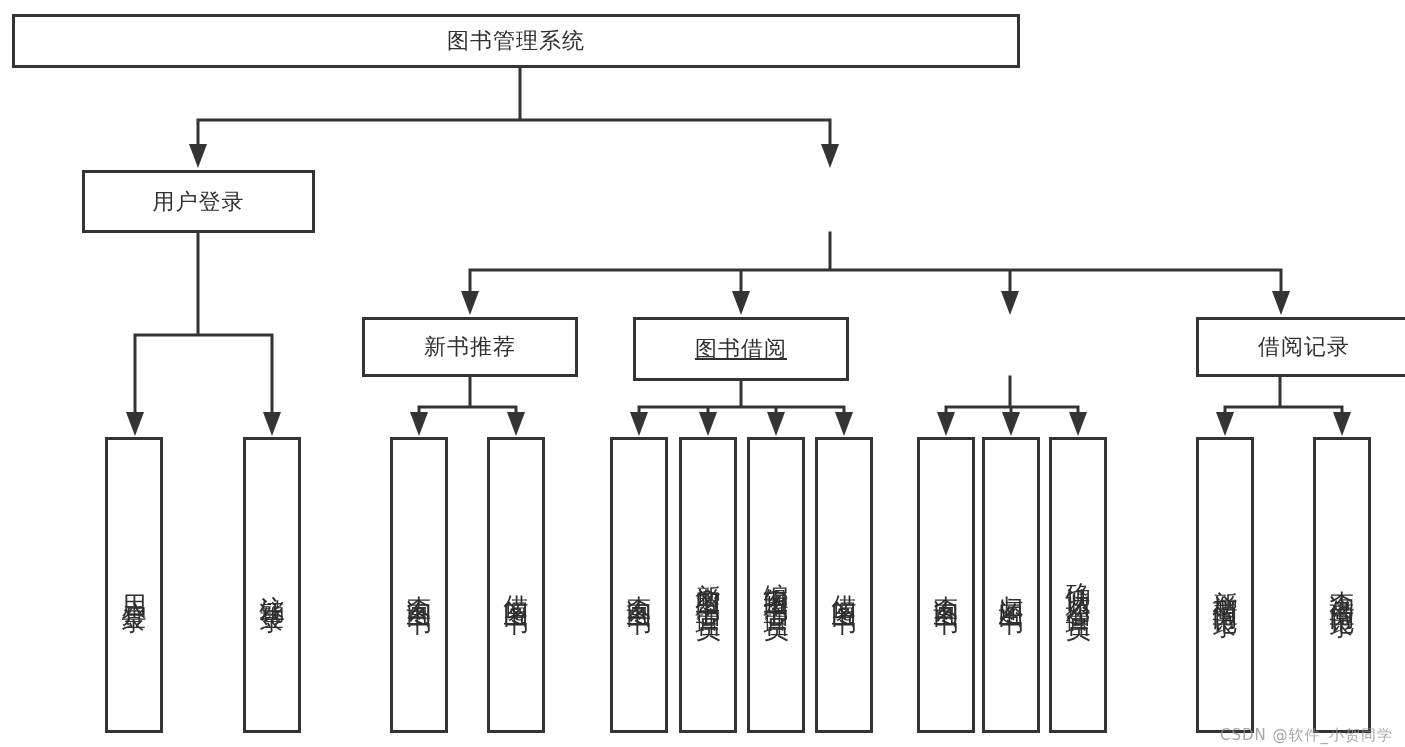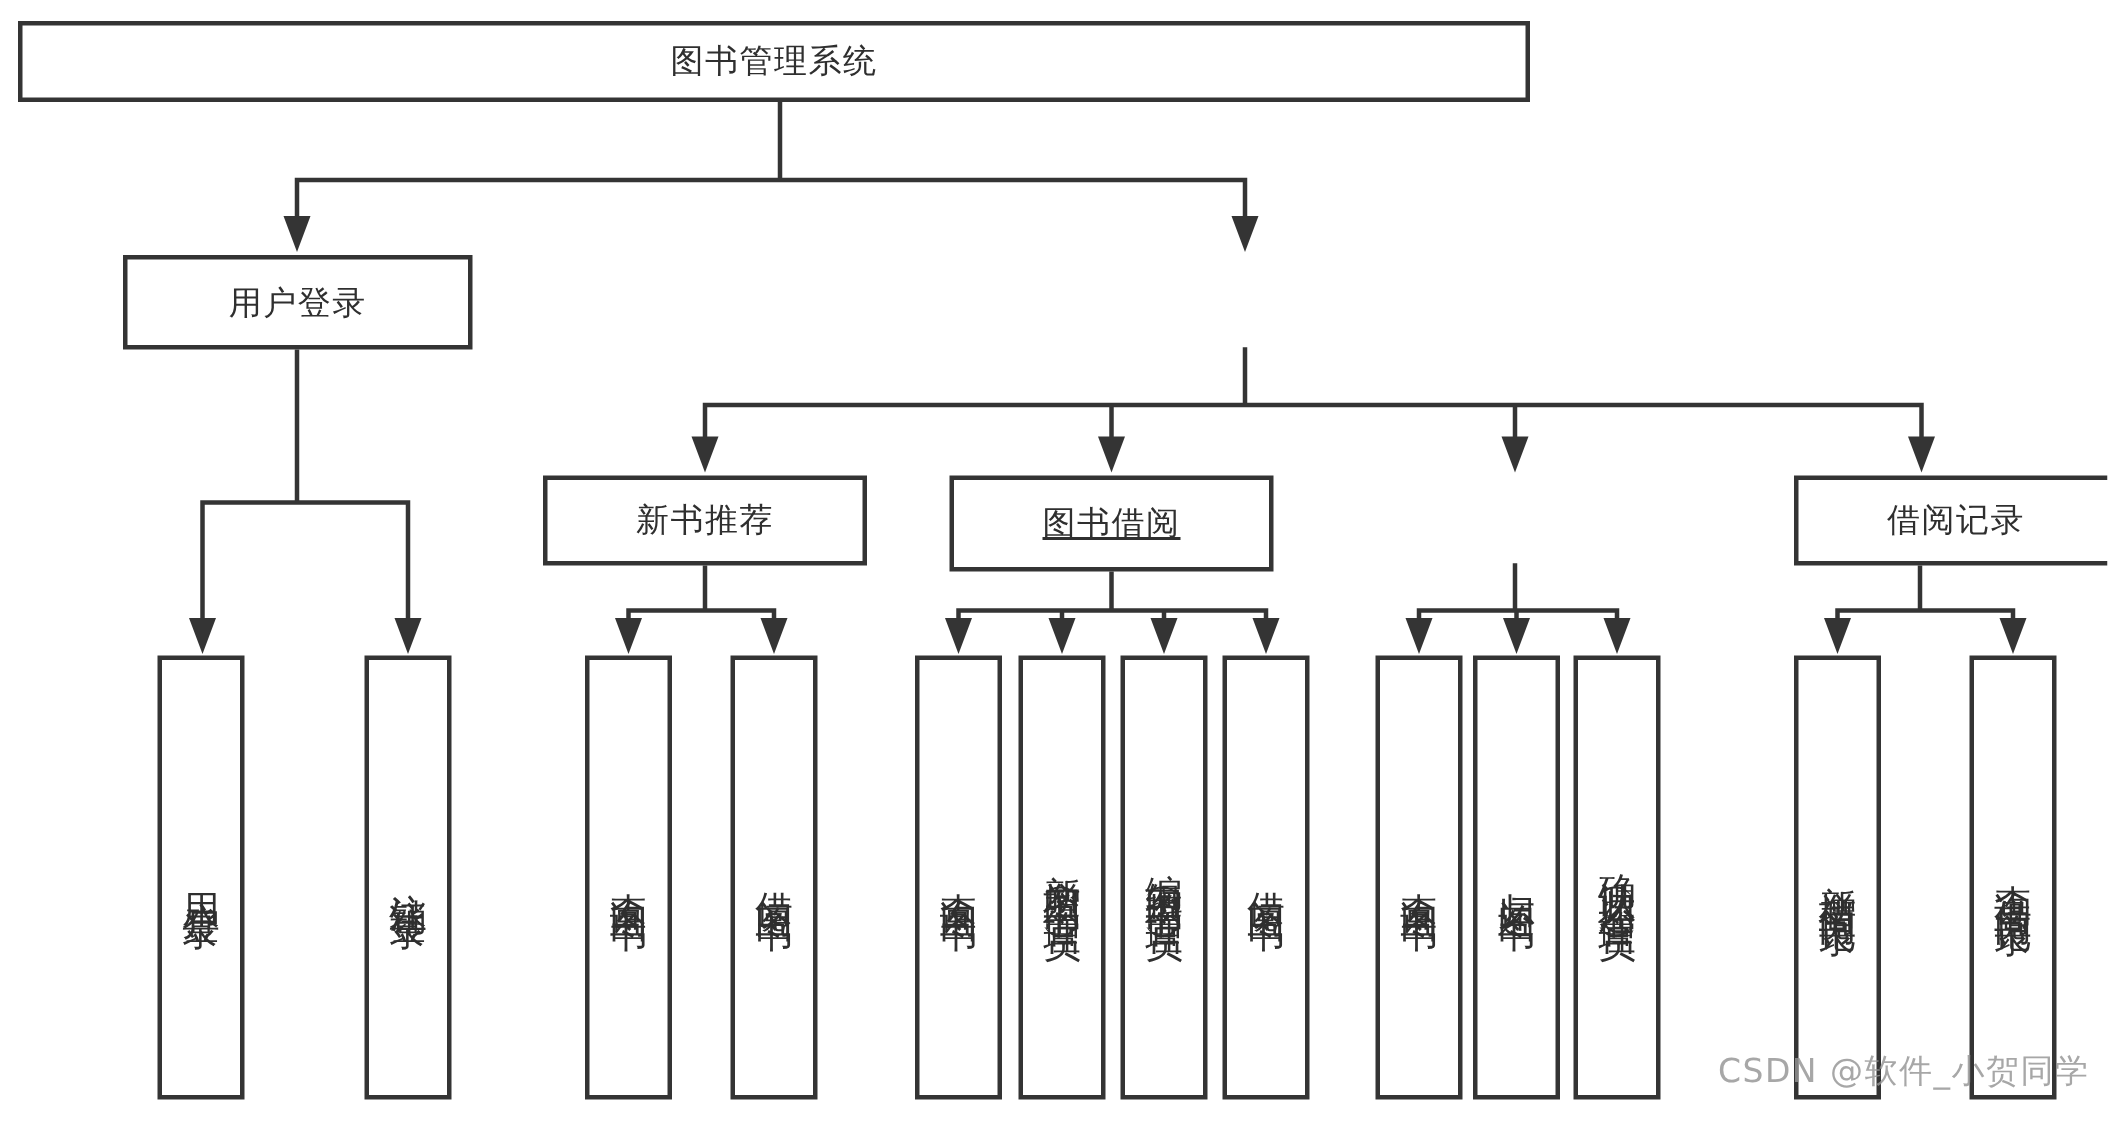--- a/index.html
+++ b/index.html
@@ -46,23 +46,23 @@
   }
   .leaf .vtext {
     writing-mode: vertical-rl;
     text-orientation: upright;
     letter-spacing: 5px;
     line-height: 1;
   }
   #watermark {
     position: absolute;
     right: 12px;
-    bottom: 18px;
+    bottom: 2px;
     z-index: 2;
-    font-size: 22px;
+    font-size: 15px;
     color: rgba(148, 148, 148, 0.82);
     letter-spacing: 1px;
     white-space: nowrap;
   }
 </style>
 </head>
 <body>
 
 <div id="canvas">
 

